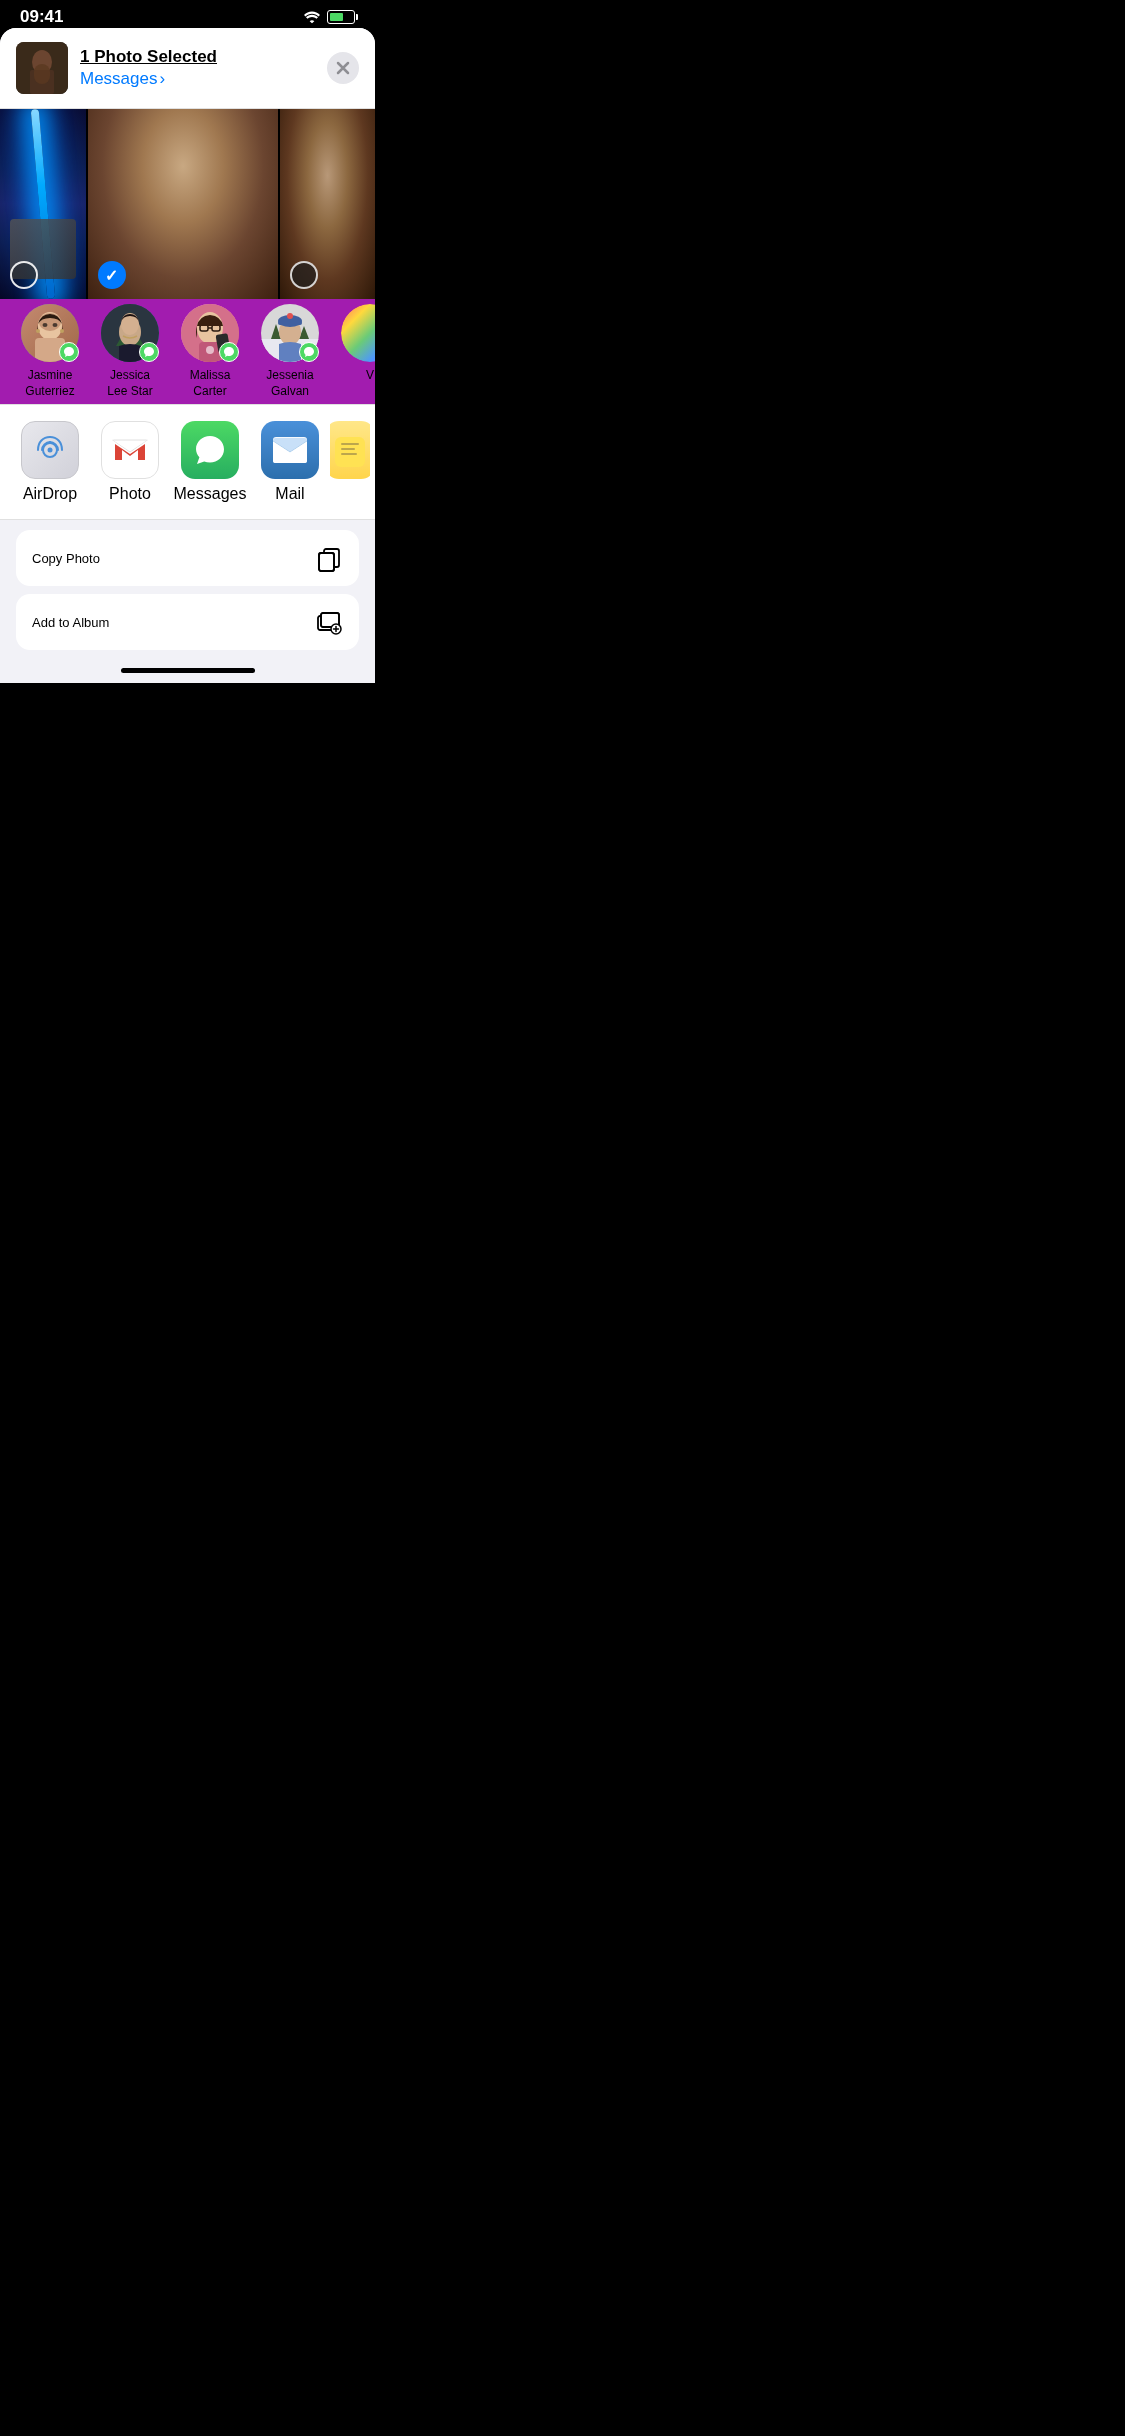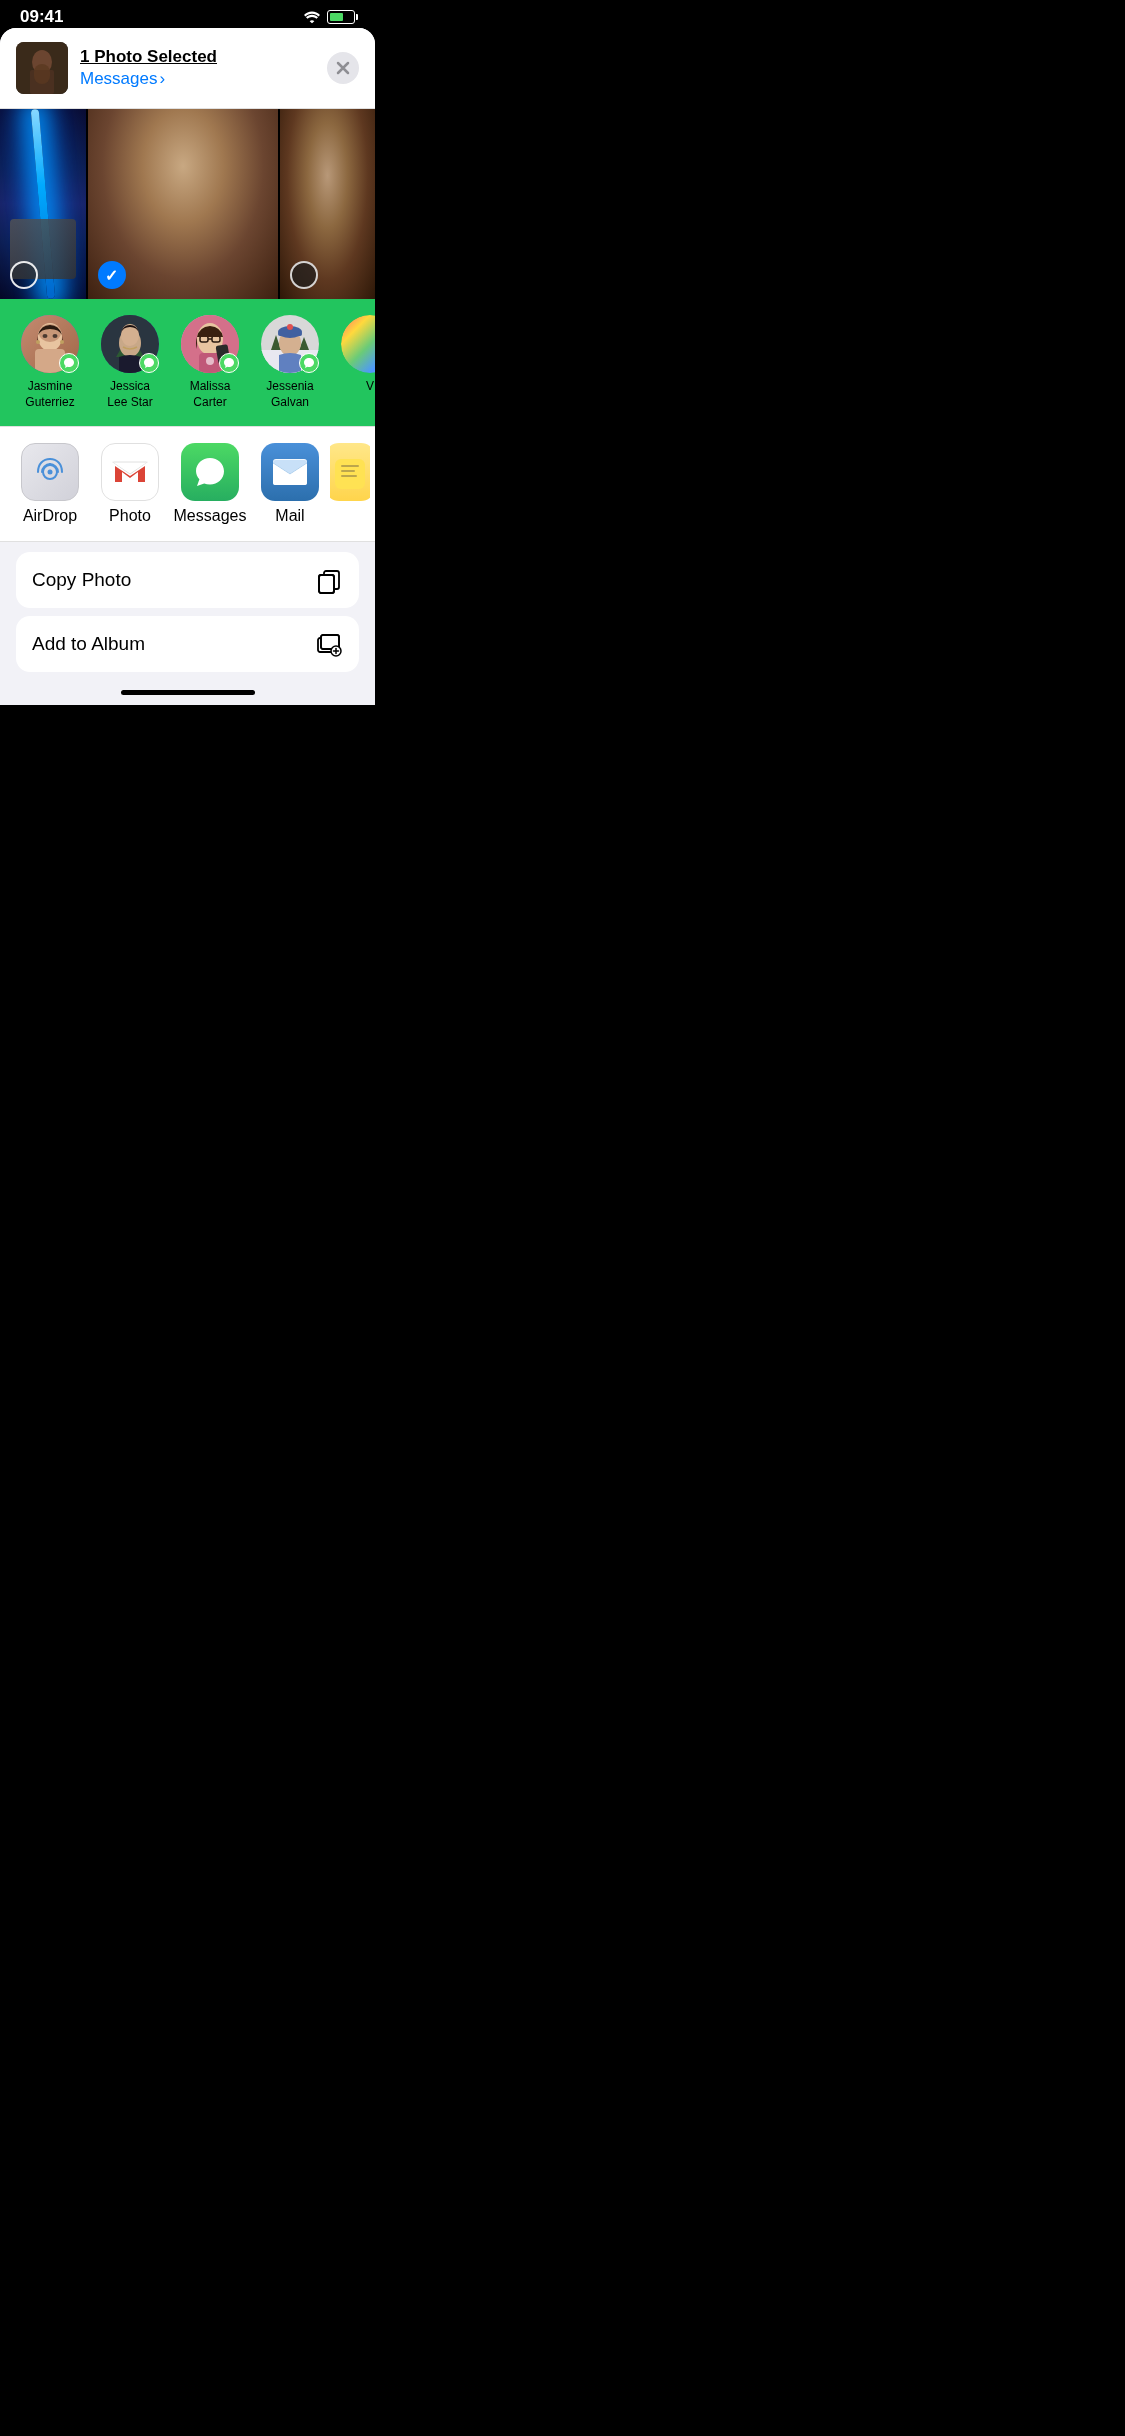--- a/index.html
+++ b/index.html
@@ -234,22 +234,22 @@
       font-size: 16px;
       font-weight: 700;
     }
     .selection-circle.dark {
       background: rgba(30,30,30,0.7);
       border-color: rgba(255,255,255,0.8);
     }
 
     
     .contacts-section {
-      background: #22c55e;
-      padding: 16px 0;
+      background: #a21caf;
+      padding: 5px 0;
       border-bottom: 0.5px solid #e0e0e0;
     }
     .contacts-scroll {
       display: flex;
       gap: 0;
       overflow-x: auto;
       padding: 0 10px;
       scrollbar-width: none;
     }
     .contacts-scroll::-webkit-scrollbar { display: none; }
@@ -380,21 +380,21 @@
       background: #fff;
       border-radius: 14px;
       padding: 0 16px;
       height: 56px;
       display: flex;
       align-items: center;
       justify-content: space-between;
       cursor: pointer;
     }
     .action-label {
-      font-size: 19px;
+      font-size: 13px;
       color: #000;
     }
     .action-icon {
       width: 28px;
       height: 28px;
       display: flex;
       align-items: center;
       justify-content: center;
     }
 

